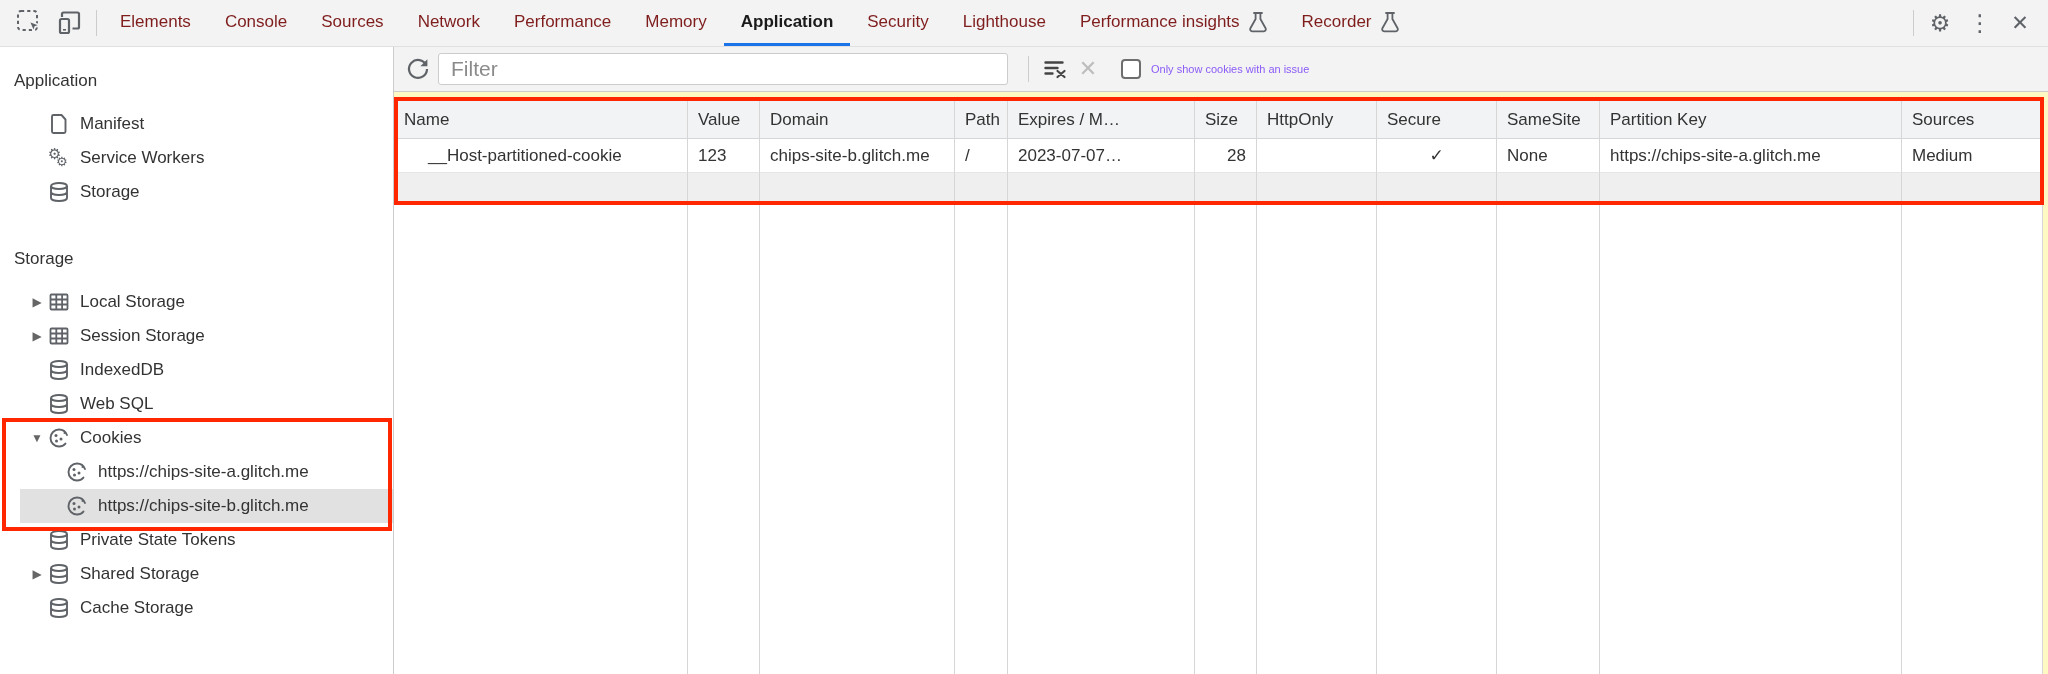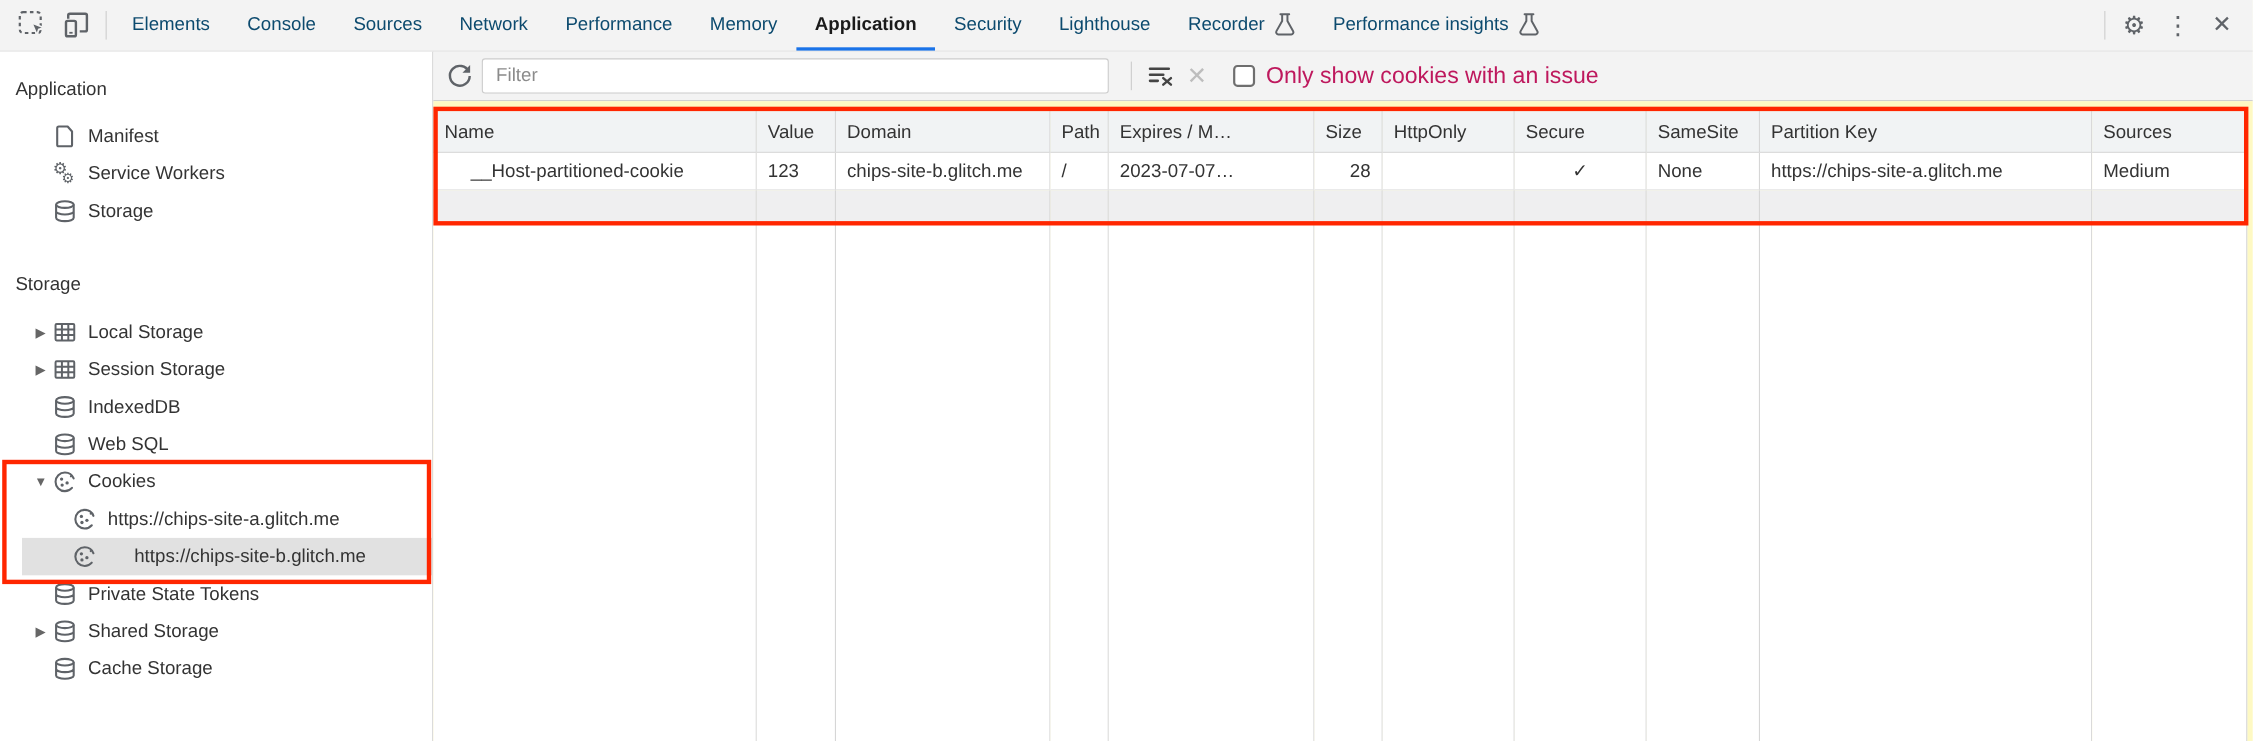--- a/index.html
+++ b/index.html
@@ -30,21 +30,21 @@
     display:flex;align-items:stretch;padding-left:10px;
   }
   .tabbar .icon-btn{
     display:flex;align-items:center;justify-content:center;
     width:40px;height:100%;color:var(--text-dim);
   }
   .tabbar-sep{width:1px;height:26px;background:var(--border);align-self:center;margin:0 6px;}
   .tabs{display:flex;align-items:stretch;}
   .tab{
     display:flex;align-items:center;gap:8px;padding:0 17px;
-    color:#0c4a6e;border-bottom:3px solid transparent;white-space:nowrap;
+    color:#7f1d1d;border-bottom:3px solid transparent;white-space:nowrap;
   }
   .tab.active{color:#1a1a1a;font-weight:600;border-bottom-color:var(--blue);}
   .tab .flask{display:flex;align-items:center;color:var(--text-dim);}
   .tabbar-right{margin-left:auto;display:flex;align-items:center;padding-right:8px;}
   .glyph-btn{font-size:23px;color:var(--text-dim);width:40px;text-align:center;line-height:46px;}
   .glyph-btn.close{font-size:21px;}
 
   
   .content{flex:1;display:flex;min-height:0;}
 
@@ -59,49 +59,49 @@
   .tree-item{height:34px;display:flex;align-items:center;white-space:nowrap;margin-left:20px;}
   .tree-item .arrow{
     width:18px;margin-left:8px;flex:0 0 18px;text-align:center;
     font-size:12px;color:#666;
   }
   .tree-item .t-icon{
     width:26px;height:26px;flex:0 0 26px;margin-right:8px;
     display:flex;align-items:center;justify-content:center;color:var(--text-dim);
   }
   .tree-item.child{padding-left:44px;}
-  .tree-item.selected{background:var(--selected);gap:24px;}
+  .tree-item.selected{background:var(--selected);}
   .gears{position:relative;width:26px;height:26px;}
   .gears span{position:absolute;color:var(--text-dim);line-height:1;}
   .gears .g1{font-size:15px;left:2px;top:1px;}
   .gears .g2{font-size:13px;left:10px;top:10px;}
   .sidebar-redbox{
     position:absolute;left:2px;top:371px;width:390px;height:113px;
     border:4px solid var(--red);pointer-events:none;
   }
 
   
   .main{flex:1;display:flex;flex-direction:column;position:relative;min-width:0;}
   .toolbar{
     flex:0 0 45px;background:var(--bg-bar);border-bottom:1px solid var(--border);
     display:flex;align-items:center;padding:0 8px;
   }
   .toolbar .tool-icon{display:flex;align-items:center;justify-content:center;width:32px;height:32px;color:var(--text-dim);}
   .filter-input{
     width:570px;height:32px;margin-left:4px;border:1px solid var(--border);border-radius:3px;
-    padding:0 12px;font-size:17px;font-family:inherit;color:var(--text);background:#fff;outline:none;
+    padding:0 12px;font-size:21px;font-family:inherit;color:var(--text);background:#fff;outline:none;
   }
   .filter-input::placeholder{color:#8b8b8b;}
   .toolbar-sep{width:1px;height:26px;background:var(--border);margin:0 10px 0 20px;}
   .x-disabled{font-size:22px;color:#bdbdbd;width:34px;text-align:center;}
   .checkbox{
     width:20px;height:20px;border:2px solid #6e6e6e;border-radius:4px;background:#fff;
     margin:0 10px 0 16px;flex:0 0 20px;
   }
-  .checkbox-label{font-size:21px;color:#be185d;}
+  .checkbox-label{font-size:11px;color:#8b5cf6;}
 
   
   .table-wrap{flex:1;position:relative;background:#fef9c3;}
   .grid{
     position:absolute;left:0;top:9px;right:5px;bottom:0;
     display:grid;
     grid-template-columns:294px 72px 195px 53px 187px 62px 120px 120px 103px 302px 1fr;
     grid-template-rows:38px 34px 28px 1fr;
   }
   .grid-row{display:contents;}
@@ -169,29 +169,29 @@
       <div class="tab active">
           <span>Application</span>
         </div>
       <div class="tab">
           <span>Security</span>
         </div>
       <div class="tab">
           <span>Lighthouse</span>
         </div>
       <div class="tab">
-        <span>Recorder</span>
+        <span>Performance insights</span>
         <span class="flask">
           <svg width="20" height="22" viewBox="0 0 20 22">
               <path d="M6 2 h8 M7.6 2 v6 l-5.2 9.3 a2 2 0 0 0 1.75 3 h11.7 a2 2 0 0 0 1.75-3 L12.4 8 V2" fill="none" stroke="#5f6368" stroke-width="1.8" stroke-linecap="round" stroke-linejoin="round"></path>
             </svg>
         </span>
       </div>
       <div class="tab">
-        <span>Performance insights</span>
+        <span>Recorder</span>
         <span class="flask">
           <svg width="20" height="22" viewBox="0 0 20 22">
               <path d="M6 2 h8 M7.6 2 v6 l-5.2 9.3 a2 2 0 0 0 1.75 3 h11.7 a2 2 0 0 0 1.75-3 L12.4 8 V2" fill="none" stroke="#5f6368" stroke-width="1.8" stroke-linecap="round" stroke-linejoin="round"></path>
             </svg>
         </span>
       </div>
     </div>
 
     <div class="tabbar-right">
       <div class="tabbar-sep"></div>

